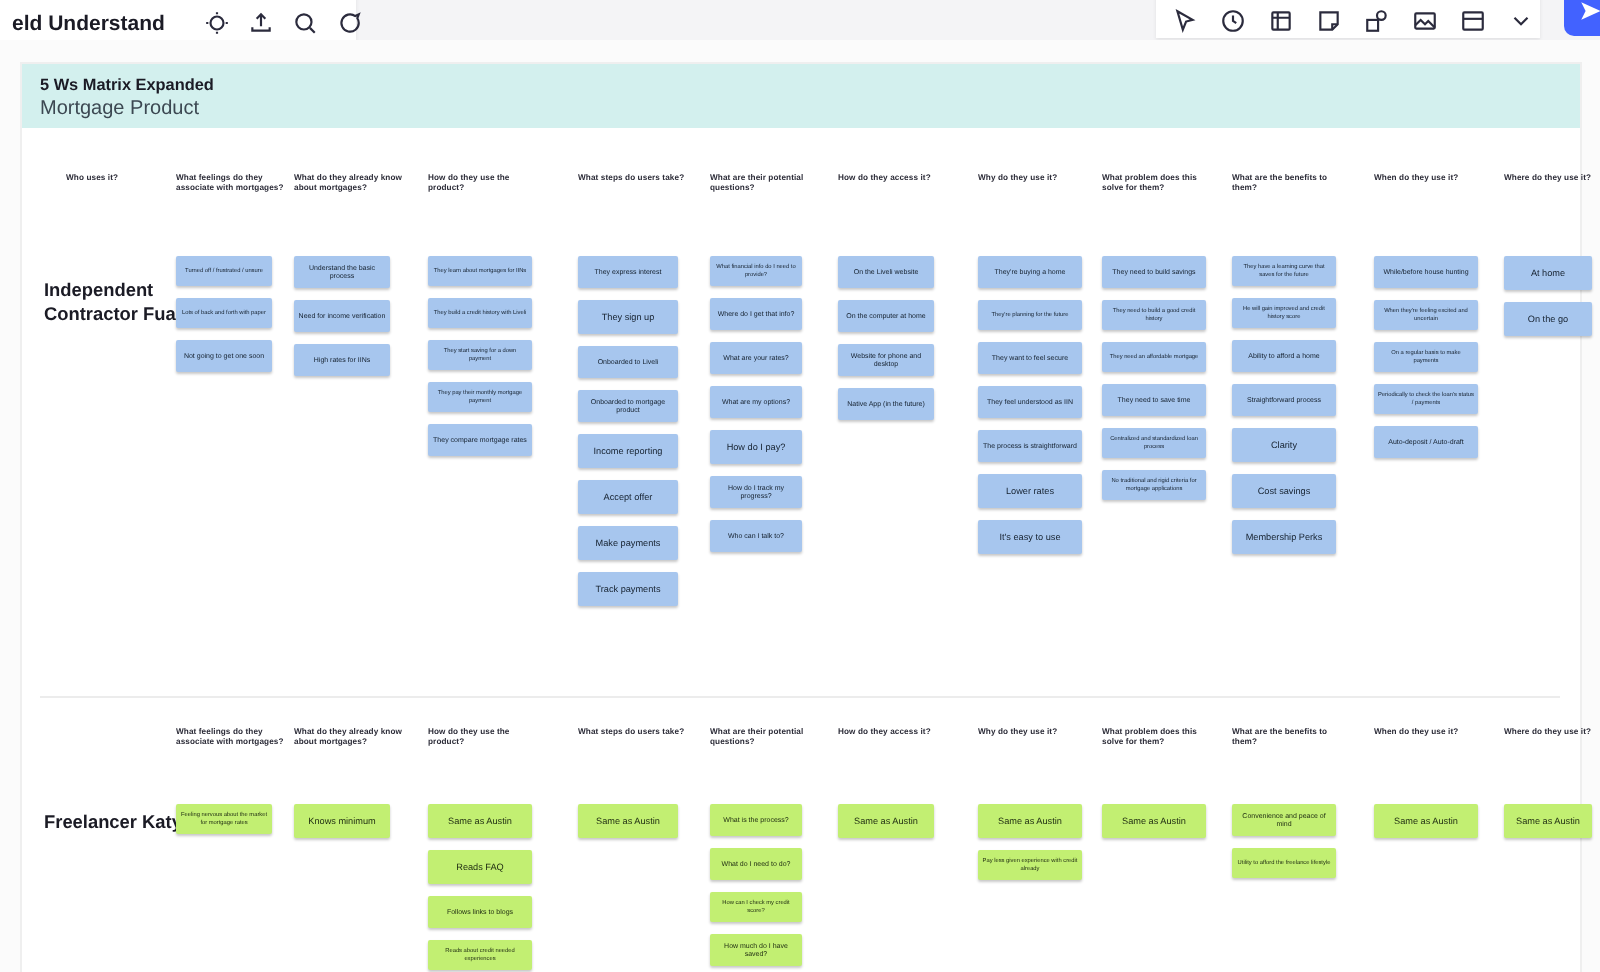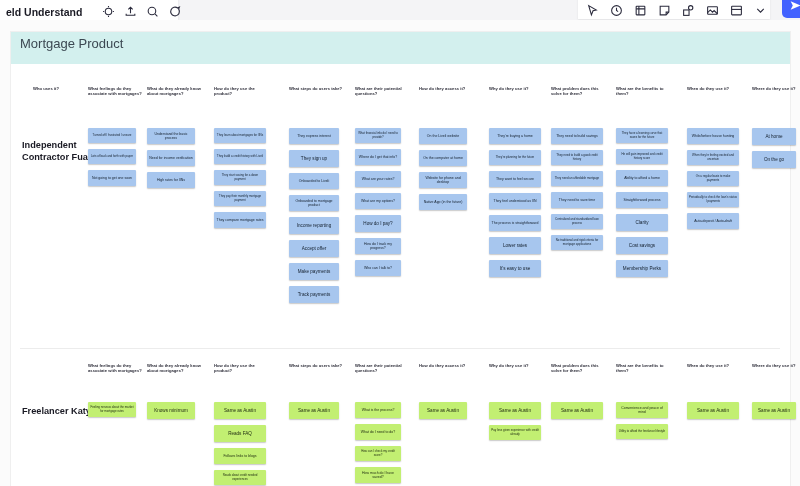--- a/index.html
+++ b/index.html
@@ -50,21 +50,21 @@
   .frame {
     position: absolute; left: 11px; top: 12px; width: 779px; height: 470px;
     background: #ffffff;
     box-shadow: 0 0 0 1px #efefef;
   }
   .frame-header {
     position: absolute; left: 0; top: 0; width: 779px; height: 32px;
     background: #d3f0ee; padding: 5px 0 0 9px;
   }
   .frame-title { font-size: 8.2px; font-weight: bold; color: #1b1b25; line-height: 11px; }
-  .frame-sub   { font-size: 13px; color: #3c4852; line-height: 11px; margin-top: 1px; }
+  .frame-sub   { font-size: 10px; color: #3c4852; line-height: 11px; margin-top: 1px; }
 
   
   .colhead {
     position: absolute; font-size: 4.1px; font-weight: bold; color: #2c2c38;
     line-height: 5.4px; letter-spacing: .05px; width: 58px;
   }
   
   .persona {
     position: absolute; font-size: 9.2px; font-weight: bold; color: #1b1b25;
     line-height: 11.6px; width: 78px;
@@ -174,20 +174,21 @@
       <svg viewBox="0 0 24 24" fill="#ffffff">
           <path d="M3 20l18-8L3 4l4 8z"></path>
         </svg>
     </div>
   </div>
 
   <div class="canvas">
     <div class="frame">
 
       <div class="frame-header">
+        <div class="frame-title">5 Ws Matrix Expanded</div>
         <div class="frame-sub">Mortgage Product</div>
       </div>
 
       <div id="board-body">
           <div class="colhead" style="left: 22px; top: 54px;">Who uses it?</div>
           <div class="colhead" style="left: 77px; top: 54px;">What feelings do they associate with mortgages?</div>
           <div class="colhead" style="left: 136px; top: 54px;">What do they already know about mortgages?</div>
           <div class="colhead" style="left: 203px; top: 54px;">How do they use the product?</div>
           <div class="colhead" style="left: 278px; top: 54px;">What steps do users take?</div>
           <div class="colhead" style="left: 344px; top: 54px;">What are their potential questions?</div>

